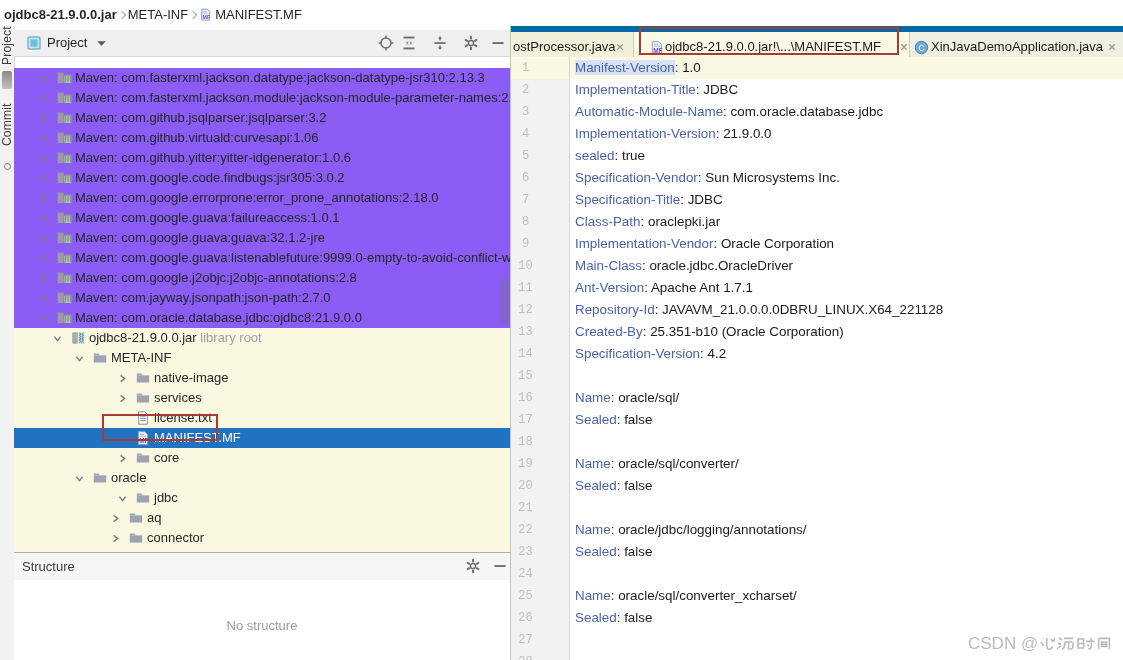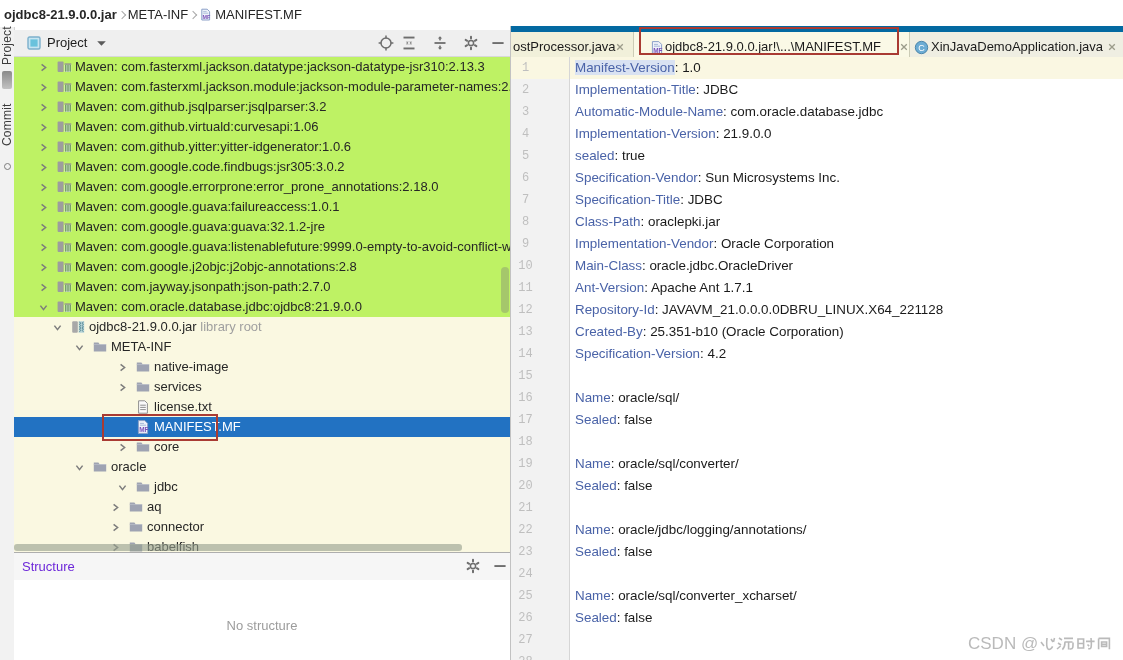--- a/index.html
+++ b/index.html
@@ -3,30 +3,30 @@
 html,body{margin:0;padding:0}
 body{width:1123px;height:660px;position:relative;overflow:hidden;background:#fff;
  font-family:"Liberation Sans",sans-serif;-webkit-font-smoothing:antialiased}
 .abs{position:absolute}
 #crumbs{left:0;top:0;width:1123px;height:27px;background:#fff;font-size:13px;color:#262626;line-height:29px;white-space:nowrap}
 .csep{display:inline-block;width:5px;height:5px;border-right:1.5px solid #a8a8a8;border-top:1.5px solid #a8a8a8;transform:rotate(45deg);margin:0 3px 1px 2px;vertical-align:middle}
 #stripe{left:0;top:27px;width:14px;height:633px;background:#f2f2f2;border-right:1px solid #d4d4d4}
 .vtxt{position:absolute;writing-mode:vertical-rl;transform:rotate(180deg);font-size:12px;color:#3c3c3c;left:0;width:14px;text-align:center;letter-spacing:0.2px}
 #pheader{left:14px;top:30px;width:496px;height:26px;background:#efefef;border-bottom:1px solid #d8d8d8}
 #pheader .t{position:absolute;left:33px;top:0;line-height:26px;font-size:13px;color:#1c1c1c}
-#tree{left:14px;top:57px;width:496px;height:495px;background:#bef264;overflow:hidden;position:absolute}
+#tree{left:14px;top:68px;width:496px;height:495px;background:#8b5cf6;overflow:hidden;position:absolute}
 .row{height:20px;line-height:20px;white-space:nowrap;overflow:hidden;font-size:13px;color:#262626;display:flex;align-items:center}
 .row.y{background:#faf8e1}
 .row .ch{width:17px;flex:0 0 17px;display:flex;align-items:center}
 .row .ic{width:16px;flex:0 0 16px;margin-right:3px;display:flex;align-items:center}
 .row .lb{}
 .m0{padding-left:25px}.m1{padding-left:39px}.m2{padding-left:61px}.m3{padding-left:104px}.m4{padding-left:97px}
 .sel{background:#2272c2 !important;color:#fff}
 .grey{color:#9f9f9f}
-#sheader{left:14px;top:552px;width:496px;height:45px;background:#f6f6f6;border-top:1px solid #aeaeae;border-bottom:1px solid #e2e2e2;font-size:13px;color:#6d28d9;box-sizing:border-box}
+#sheader{left:14px;top:552px;width:496px;height:45px;background:#f6f6f6;border-top:1px solid #aeaeae;border-bottom:1px solid #e2e2e2;font-size:13px;color:#404040;box-sizing:border-box}
 #sheader .t{position:absolute;left:8px;top:1px;line-height:25px}
 #sbody{left:14px;top:580px;width:496px;height:80px;background:#fff;text-align:center}
 #sbody .t{padding-top:38px;font-size:13px;color:#9c9c9c}
 #vdiv{left:510px;top:26px;width:1px;height:634px;background:#c2c2c2}
 #tabbar{left:511px;top:26px;width:612px;height:30px;background:#edecdc;border-bottom:1px solid #c8c8c8;border-top:6px solid #0369a1}
 .tab{position:absolute;top:0;height:30px;font-size:13px;color:#1a1a1a;white-space:nowrap}
 #tab1{left:0;width:122px;background:#f1f0da;border-right:1px solid #ccccb6}
 #tab2{left:123px;width:275px;background:#faf9e6;border-right:1px solid #ccccb6}
 #tab3{left:399px;width:213px;background:#efeee2}
 .tab .tt{position:absolute;top:0;line-height:29px}

